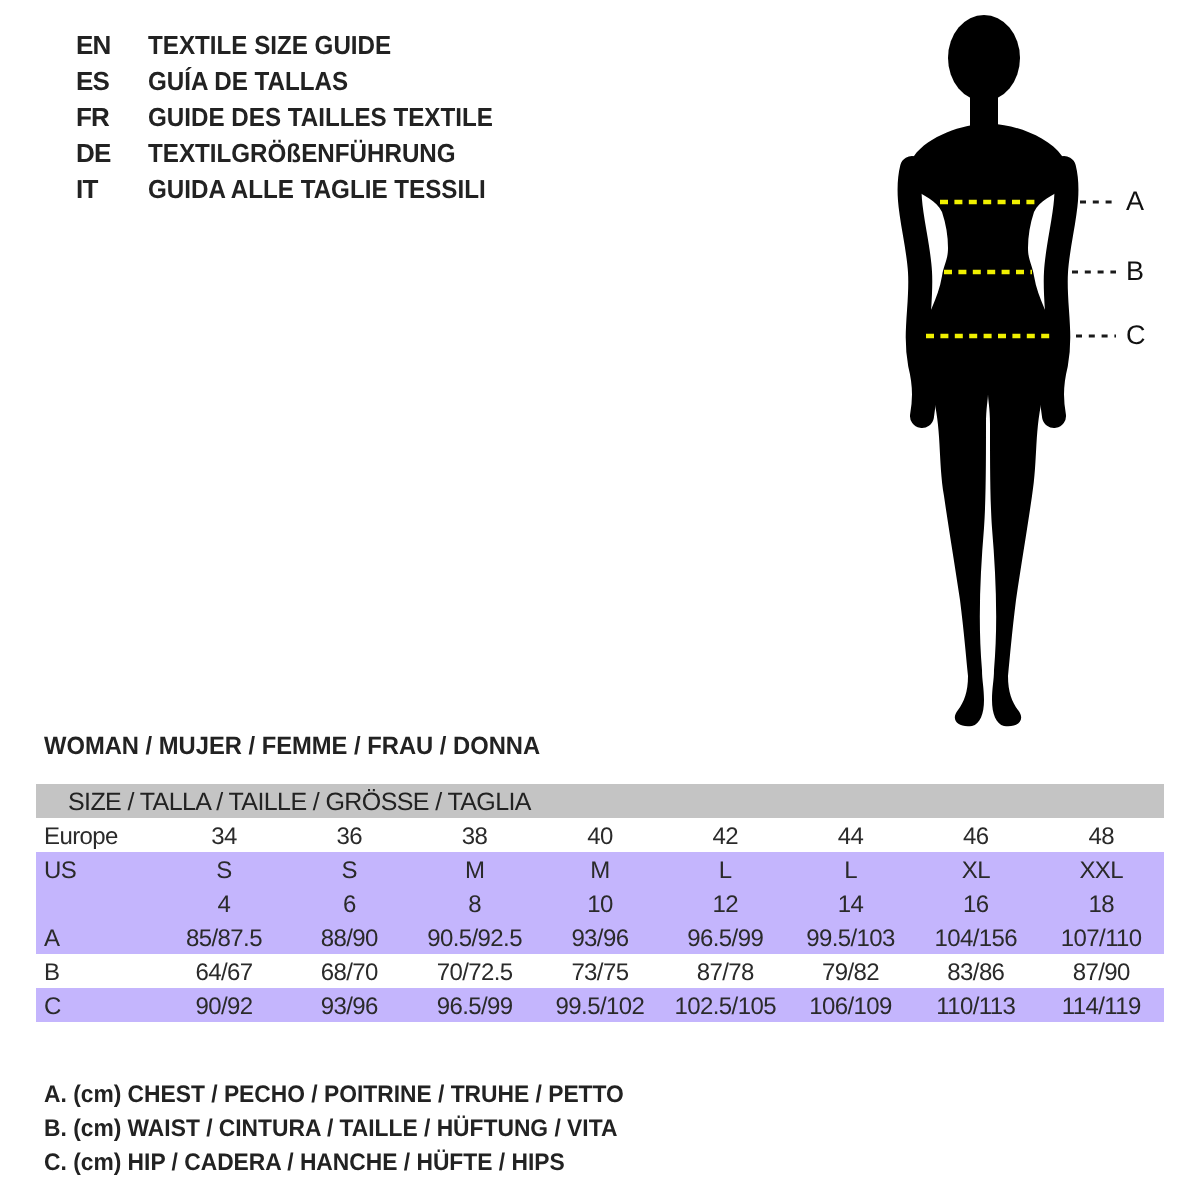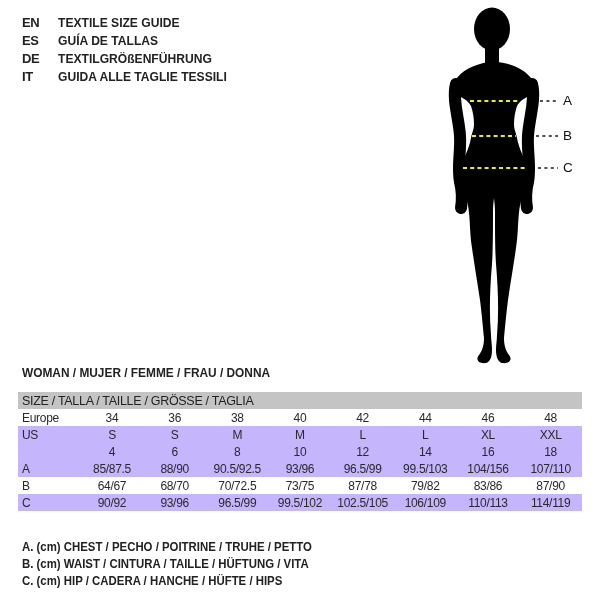--- a/index.html
+++ b/index.html
@@ -1,21 +1,21 @@
 <!DOCTYPE html>
 <html><head>
 <meta charset="utf-8">
 <style>
   html,body { margin:0; padding:0; }
   body {
     width:600px; height:600px; position:relative; overflow:hidden;
     background:#ffffff; color:#222;
     font-family:"Liberation Sans", sans-serif;
   }
-  .cond { letter-spacing:-0.4px; }
+  .cond { letter-spacing:-0.4px;margin-left:16px; }
 
   
   .lang-block { position:absolute; top:13px; left:22px; }
   .lang-row { display:flex; height:18px; align-items:center; }
   .lang-code { width:36px; font-weight:bold; font-size:13px; flex:0 0 36px; }
   .lang-label { font-weight:bold; font-size:13px; white-space:nowrap;
                 display:inline-block; transform:scaleX(0.93); transform-origin:0 50%; }
 
   
   .figure-wrap { position:absolute; left:400px; top:0; width:200px; height:390px; }
@@ -27,41 +27,45 @@
 
   
   .woman-title { position:absolute; left:22px; top:366px; font-weight:bold; font-size:12.5px;
                  white-space:nowrap; transform:scaleX(0.95); transform-origin:0 50%; }
 
   
   table.size { position:absolute; left:18px; top:392px; width:564px;
                border-collapse:collapse; table-layout:fixed; }
   table.size td { height:17px; padding:0; font-size:12px; color:#2a2a2a;
                   text-align:center; white-space:nowrap; letter-spacing:-0.3px; }
-  table.size thead td { background:#c4c4c4; text-align:left; padding-left:4px;
+  table.size thead td { background:#c4c4c4; text-align:left; padding-left:16px;
                         font-size:12.5px; color:#222; height:17px; }
   table.size td.rowlabel { text-align:left; padding-left:4px; width:66px; }
   table.size tr.shaded td { background:#c4b5fd; }
 
   
   .legend { position:absolute; left:22px; top:539px; }
   .legend-line { font-weight:bold; font-size:12px; line-height:17px; white-space:nowrap;
                  transform:scaleX(0.95); transform-origin:0 50%; }
 </style>
 </head>
 <body>
 
 <div class="lang-block">
   <div class="lang-row">
     <span class="lang-code cond">EN</span>
     <span class="lang-label">TEXTILE SIZE GUIDE</span>
   </div>
   <div class="lang-row">
     <span class="lang-code cond">ES</span>
     <span class="lang-label">GUÍA DE TALLAS</span>
+  </div>
+  <div class="lang-row">
+    <span class="lang-code cond">FR</span>
+    <span class="lang-label">GUIDE DES TAILLES TEXTILE</span>
   </div>
   <div class="lang-row">
     <span class="lang-code cond">DE</span>
     <span class="lang-label">TEXTILGRÖßENFÜHRUNG</span>
   </div>
   <div class="lang-row">
     <span class="lang-code cond">IT</span>
     <span class="lang-label">GUIDA ALLE TAGLIE TESSILI</span>
   </div>
 </div>

